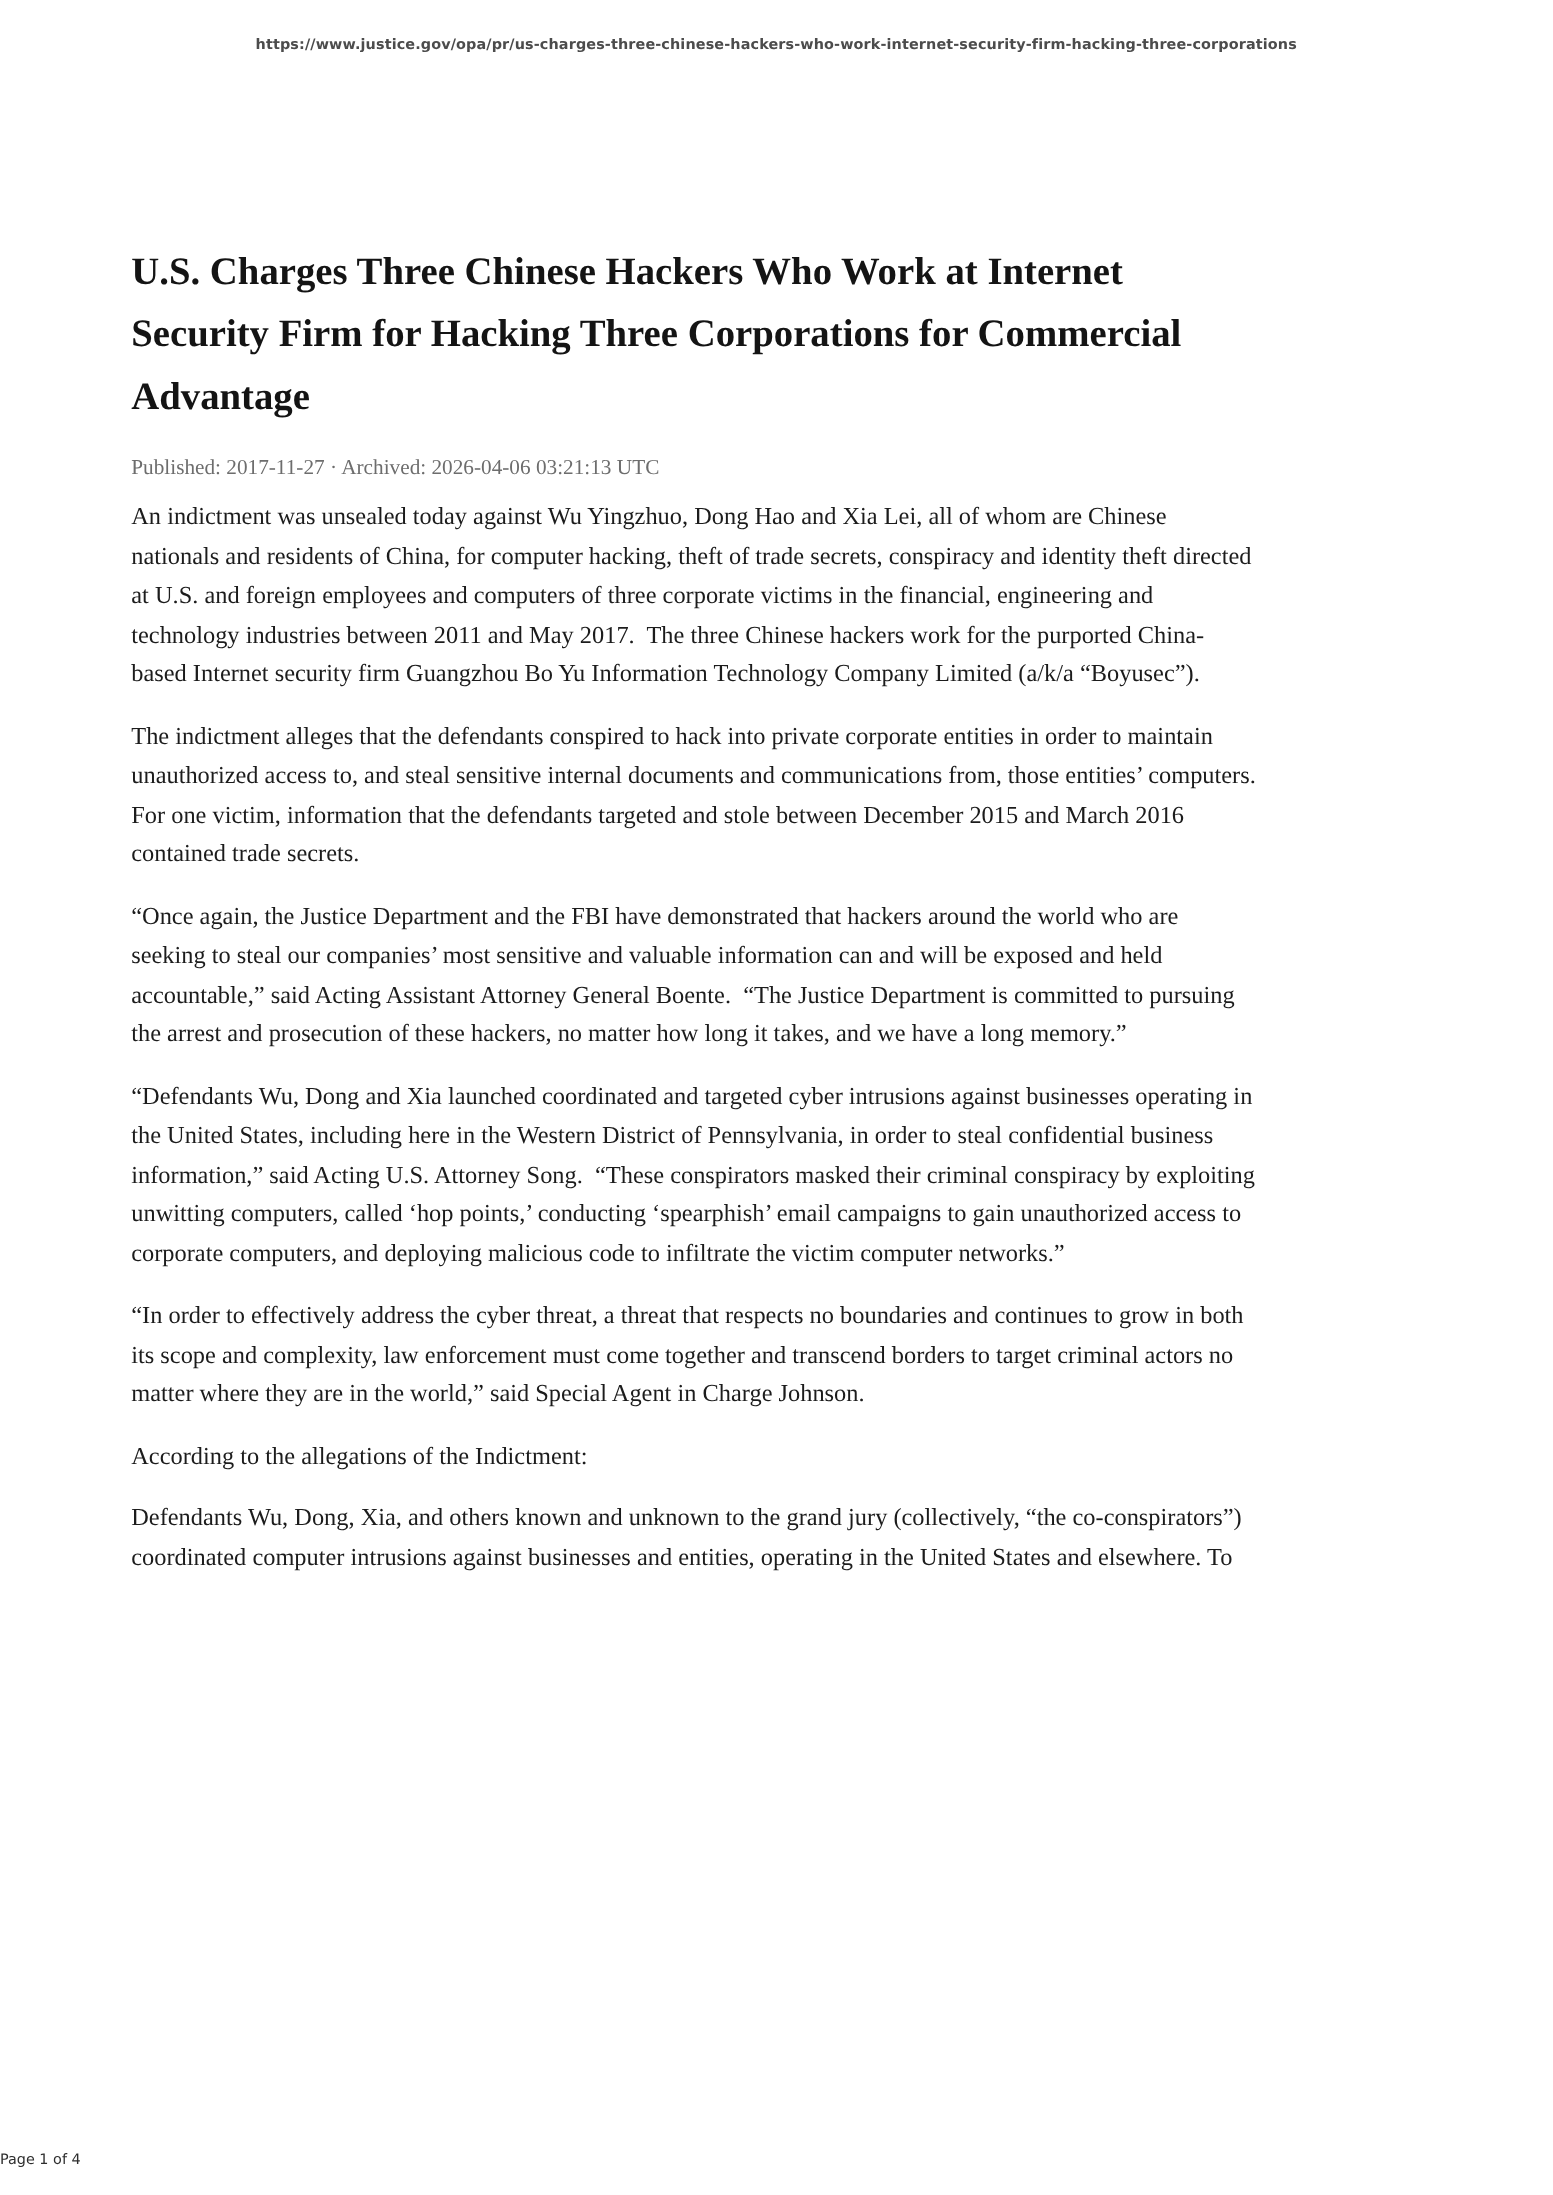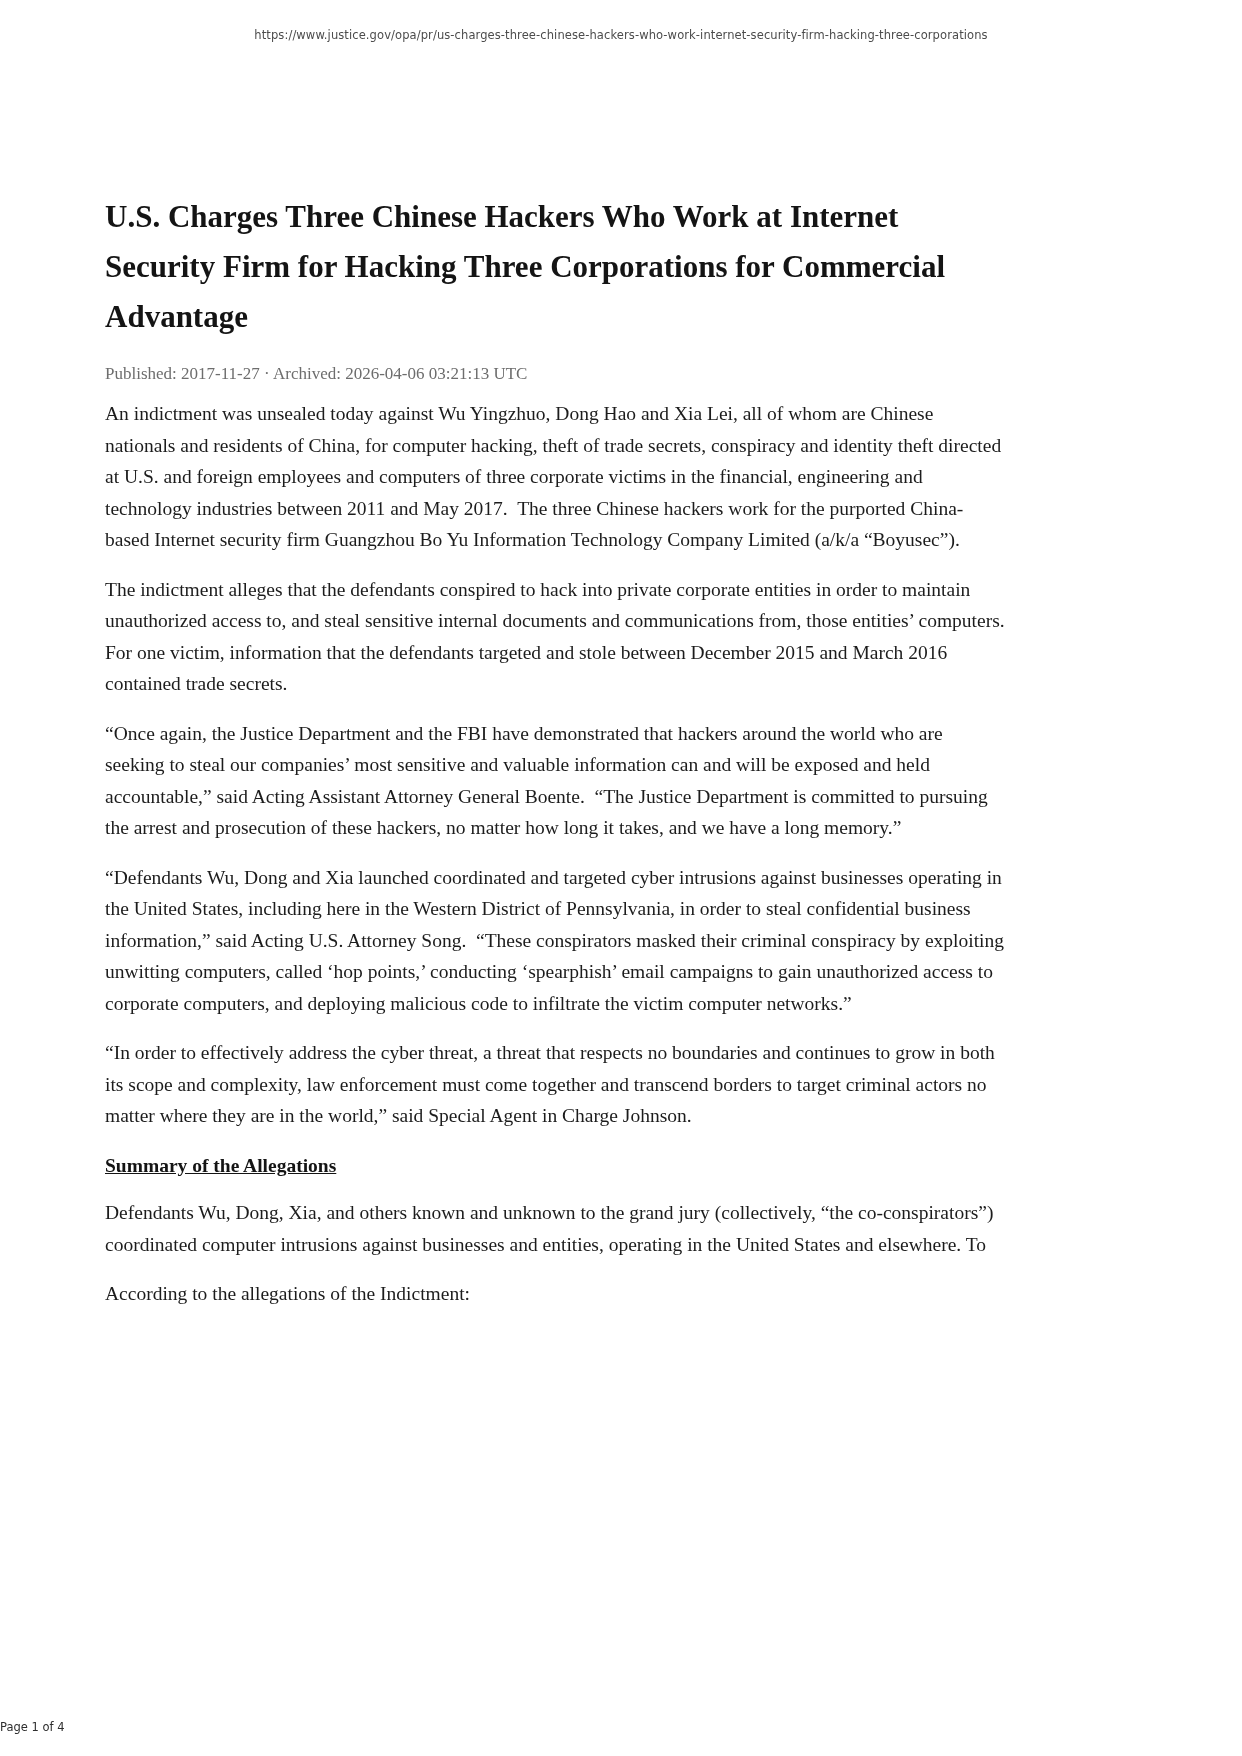--- a/index.html
+++ b/index.html
@@ -15,20 +15,21 @@
   .print-header {
     position: absolute;
     top: 28px;
     left: 0;
     width: 100%;
     text-align: center;
     font-family: "DejaVu Sans", sans-serif;
     font-size: 11.5px;
     color: #4c4c4c;
     letter-spacing: 0.1px;
+    font-weight: bold;
   }
   .content {
     position: absolute;
     top: 192px;
     left: 105px;
     width: 902px;
   }
   .page-title {
     font-size: 31px;
     line-height: 50px;
@@ -78,21 +79,20 @@
 <main class="content">
   <h1 class="page-title">U.S. Charges Three Chinese Hackers Who Work at Internet Security Firm for Hacking Three Corporations for Commercial Advantage</h1>
   <p class="meta">Published: 2017-11-27 · Archived: 2026-04-06 03:21:13 UTC</p>
 
   <p class="body-para">An indictment was unsealed today against Wu Yingzhuo, Dong Hao and Xia Lei, all of whom are Chinese nationals and residents of China, for computer hacking, theft of trade secrets, conspiracy and identity theft directed at U.S. and foreign employees and computers of three corporate victims in the financial, engineering and technology industries between 2011 and May 2017.  The three Chinese hackers work for the purported China-based Internet security firm Guangzhou Bo Yu Information Technology Company Limited (a/k/a “Boyusec”).</p>
   <p class="body-para">The indictment alleges that the defendants conspired to hack into private corporate entities in order to maintain unauthorized access to, and steal sensitive internal documents and communications from, those entities’ computers.  For one victim, information that the defendants targeted and stole between December 2015 and March 2016 contained trade secrets.</p>
   <p class="body-para">“Once again, the Justice Department and the FBI have demonstrated that hackers around the world who are seeking to steal our companies’ most sensitive and valuable information can and will be exposed and held accountable,” said Acting Assistant Attorney General Boente.  “The Justice Department is committed to pursuing the arrest and prosecution of these hackers, no matter how long it takes, and we have a long memory.”</p>
   <p class="body-para">“Defendants Wu, Dong and Xia launched coordinated and targeted cyber intrusions against businesses operating in the United States, including here in the Western District of Pennsylvania, in order to steal confidential business information,” said Acting U.S. Attorney Song.  “These conspirators masked their criminal conspiracy by exploiting unwitting computers, called ‘hop points,’ conducting ‘spearphish’ email campaigns to gain unauthorized access to corporate computers, and deploying malicious code to infiltrate the victim computer networks.”</p>
   <p class="body-para">“In order to effectively address the cyber threat, a threat that respects no boundaries and continues to grow in both its scope and complexity, law enforcement must come together and transcend borders to target criminal actors no matter where they are in the world,” said Special Agent in Charge Johnson.</p>
 
-  <h2 class="section-heading">Summary of the Allegations</h2>
 
+  <p class="body-para">According to the allegations of the Indictment:</p>
   <p class="body-para">Defendants Wu, Dong, Xia, and others known and unknown to the grand jury (collectively, “the co-conspirators”) coordinated computer intrusions against businesses and entities, operating in the United States and elsewhere. To</p>
-  <p class="body-para">According to the allegations of the Indictment:</p>
 </main>
 
 <footer class="page-footer">
   <span>Page 1 of 4</span>
 </footer>
 
 </body></html>

